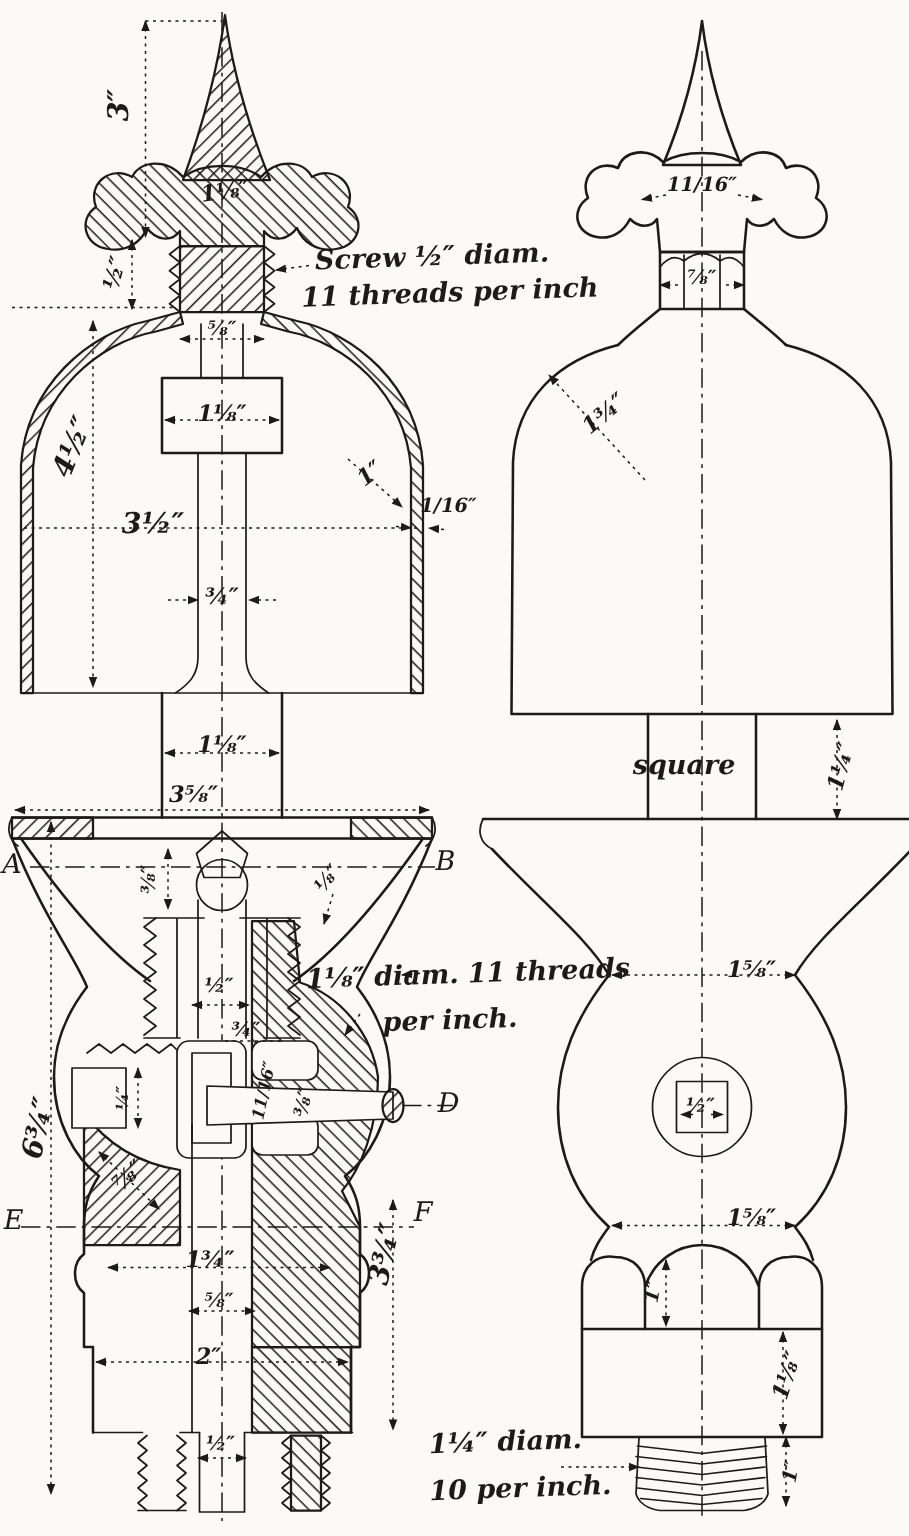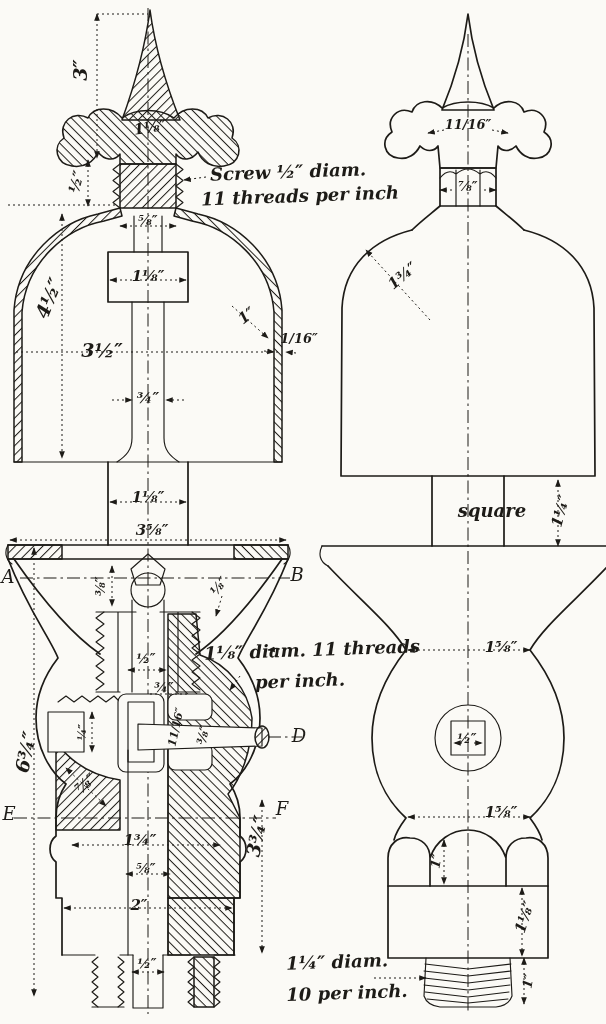--- a/index.html
+++ b/index.html
@@ -197,21 +197,21 @@
       <span class="lbl script" style="left: 288px; top: 172px; transform: translate(-50%, -50%) rotate(-2deg);">Screw ½″ diam.</span>
       <span class="lbl script" style="left: 300px; top: 196px; transform: translate(-50%, -50%) rotate(-2deg);">11 threads per inch</span>
       <span class="lbl dim-sm" style="left: 148px; top: 220px; transform: translate(-50%, -50%) rotate(0deg);">⅝″</span>
       <span class="lbl dim" style="left: 148px; top: 276px; transform: translate(-50%, -50%) rotate(0deg);">1⅛″</span>
       <span class="lbl dim" style="left: 247px; top: 316px; transform: translate(-50%, -50%) rotate(-38deg);">1″</span>
       <span class="lbl dim-sm" style="left: 299px; top: 338px; transform: translate(-50%, -50%) rotate(0deg);">1/16″</span>
       <span class="lbl dim-lg" style="left: 49px; top: 298px; transform: translate(-50%, -50%) rotate(-68deg);">4½″</span>
       <span class="lbl dim-lg" style="left: 102px; top: 350px; transform: translate(-50%, -50%) rotate(0deg);">3½″</span>
       <span class="lbl dim" style="left: 148px; top: 398px; transform: translate(-50%, -50%) rotate(0deg);">¾″</span>
       <span class="lbl dim" style="left: 148px; top: 497px; transform: translate(-50%, -50%) rotate(0deg);">1⅛″</span>
-      <span class="lbl dim" style="left: 152px; top: 530px; transform: translate(-50%, -50%) rotate(0deg); text-align: center;">3⅝″</span>
+      <span class="lbl dim" style="left: 129px; top: 530px; transform: translate(-50%, -50%) rotate(0deg); text-align: center;">3⅝″</span>
       <span class="lbl letter" style="left: 8px; top: 577px; transform: translate(-50%, -50%) rotate(0deg);">A</span>
       <span class="lbl letter" style="left: 297px; top: 575px; transform: translate(-50%, -50%) rotate(0deg);">B</span>
       <span class="lbl dim-sm" style="left: 100px; top: 586px; transform: translate(-50%, -50%) rotate(-90deg);">⅜″</span>
       <span class="lbl dim-sm" style="left: 219px; top: 586px; transform: translate(-50%, -50%) rotate(-52deg);">⅛″</span>
       <span class="lbl script" style="left: 312px; top: 650px; transform: translate(-50%, -50%) rotate(-2deg);">1⅛″ diam. 11 threads</span>
       <span class="lbl script" style="left: 300px; top: 681px; transform: translate(-50%, -50%) rotate(-2deg);">per inch.</span>
       <span class="lbl dim-sm" style="left: 146px; top: 658px; transform: translate(-50%, -50%) rotate(0deg);">½″</span>
       <span class="lbl dim-sm" style="left: 164px; top: 687px; transform: translate(-50%, -50%) rotate(0deg);">¾″</span>
       <span class="lbl dim-xs" style="left: 82px; top: 732px; transform: translate(-50%, -50%) rotate(-90deg);">¼″</span>
       <span class="lbl dim-xs" style="left: 176px; top: 727px; transform: translate(-50%, -50%) rotate(-78deg);">11/16″</span>
@@ -222,21 +222,21 @@
       <span class="lbl letter" style="left: 9px; top: 814px; transform: translate(-50%, -50%) rotate(0deg);">E</span>
       <span class="lbl letter" style="left: 282px; top: 809px; transform: translate(-50%, -50%) rotate(0deg);">F</span>
       <span class="lbl dim" style="left: 140px; top: 840px; transform: translate(-50%, -50%) rotate(0deg);">1¾″</span>
       <span class="lbl dim-sm" style="left: 146px; top: 868px; transform: translate(-50%, -50%) rotate(0deg);">⅝″</span>
       <span class="lbl dim" style="left: 139px; top: 905px; transform: translate(-50%, -50%) rotate(0deg);">2″</span>
       <span class="lbl dim-lg" style="left: 257px; top: 836px; transform: translate(-50%, -50%) rotate(-78deg);">3¾″</span>
       <span class="lbl dim-sm" style="left: 147px; top: 963px; transform: translate(-50%, -50%) rotate(0deg);">½″</span>
       <span class="lbl dim-sm" style="left: 468px; top: 124px; transform: translate(-50%, -50%) rotate(0deg);">11/16″</span>
       <span class="lbl dim-sm" style="left: 468px; top: 186px; transform: translate(-50%, -50%) rotate(0deg);">⅞″</span>
       <span class="lbl dim" style="left: 403px; top: 276px; transform: translate(-50%, -50%) rotate(-40deg);">1¾″</span>
-      <span class="lbl script" style="left: 492px; top: 511px; transform: translate(-50%, -50%) rotate(0deg); font-style: italic;">square</span>
+      <span class="lbl script" style="left: 456px; top: 511px; transform: translate(-50%, -50%) rotate(0deg); font-style: italic;">square</span>
       <span class="lbl dim" style="left: 561px; top: 511px; transform: translate(-50%, -50%) rotate(-75deg);">1¼″</span>
       <span class="lbl dim" style="left: 501px; top: 647px; transform: translate(-50%, -50%) rotate(0deg);">1⅝″</span>
       <span class="lbl dim-sm" style="left: 467px; top: 738px; transform: translate(-50%, -50%) rotate(0deg);">½″</span>
       <span class="lbl dim" style="left: 501px; top: 812px; transform: translate(-50%, -50%) rotate(0deg);">1⅝″</span>
       <span class="lbl dim-sm" style="left: 436px; top: 861px; transform: translate(-50%, -50%) rotate(-80deg);">1″</span>
       <span class="lbl dim" style="left: 525px; top: 917px; transform: translate(-50%, -50%) rotate(-72deg);">1⅛″</span>
       <span class="lbl dim-sm" style="left: 528px; top: 981px; transform: translate(-50%, -50%) rotate(-80deg);">1″</span>
       <span class="lbl script" style="left: 337px; top: 962px; transform: translate(-50%, -50%) rotate(-2deg);">1¼″ diam.</span>
       <span class="lbl script" style="left: 347px; top: 993px; transform: translate(-50%, -50%) rotate(-2deg);">10 per inch.</span>
     </div>

